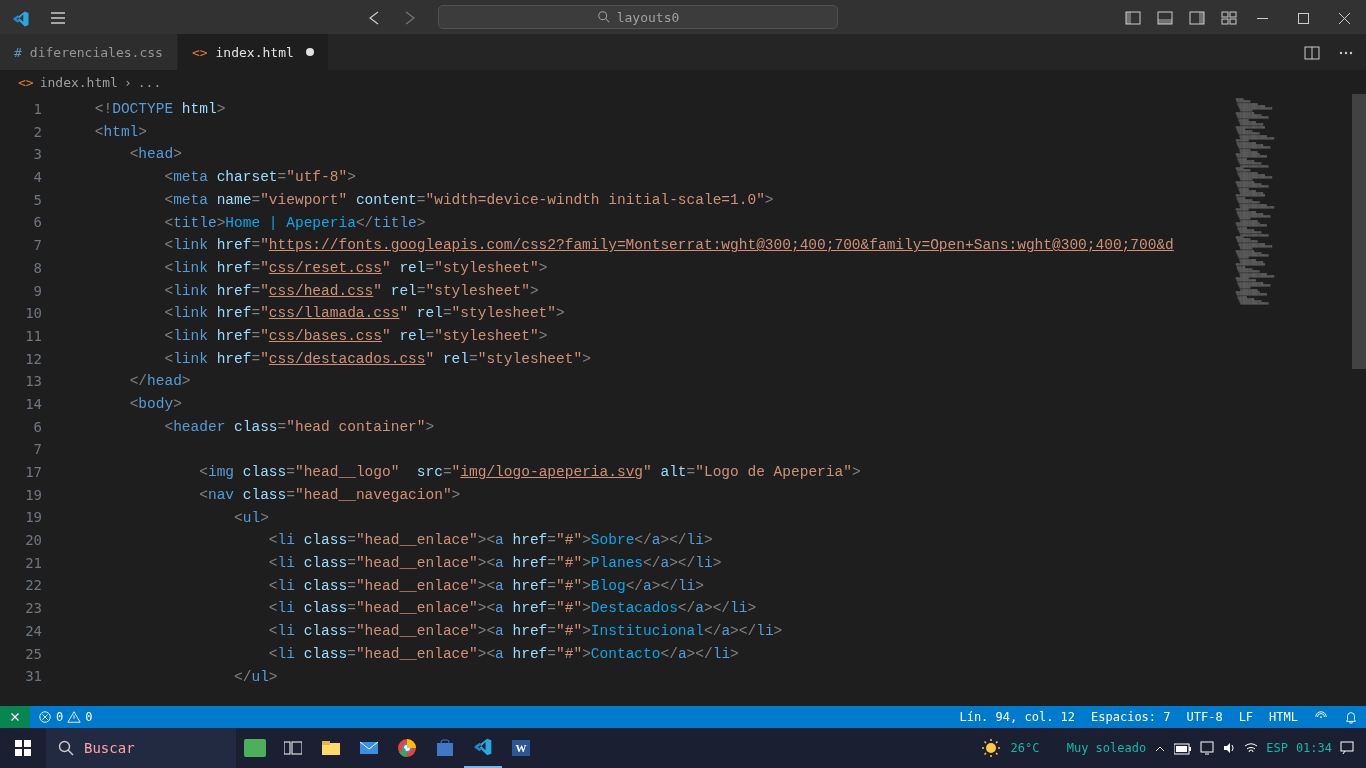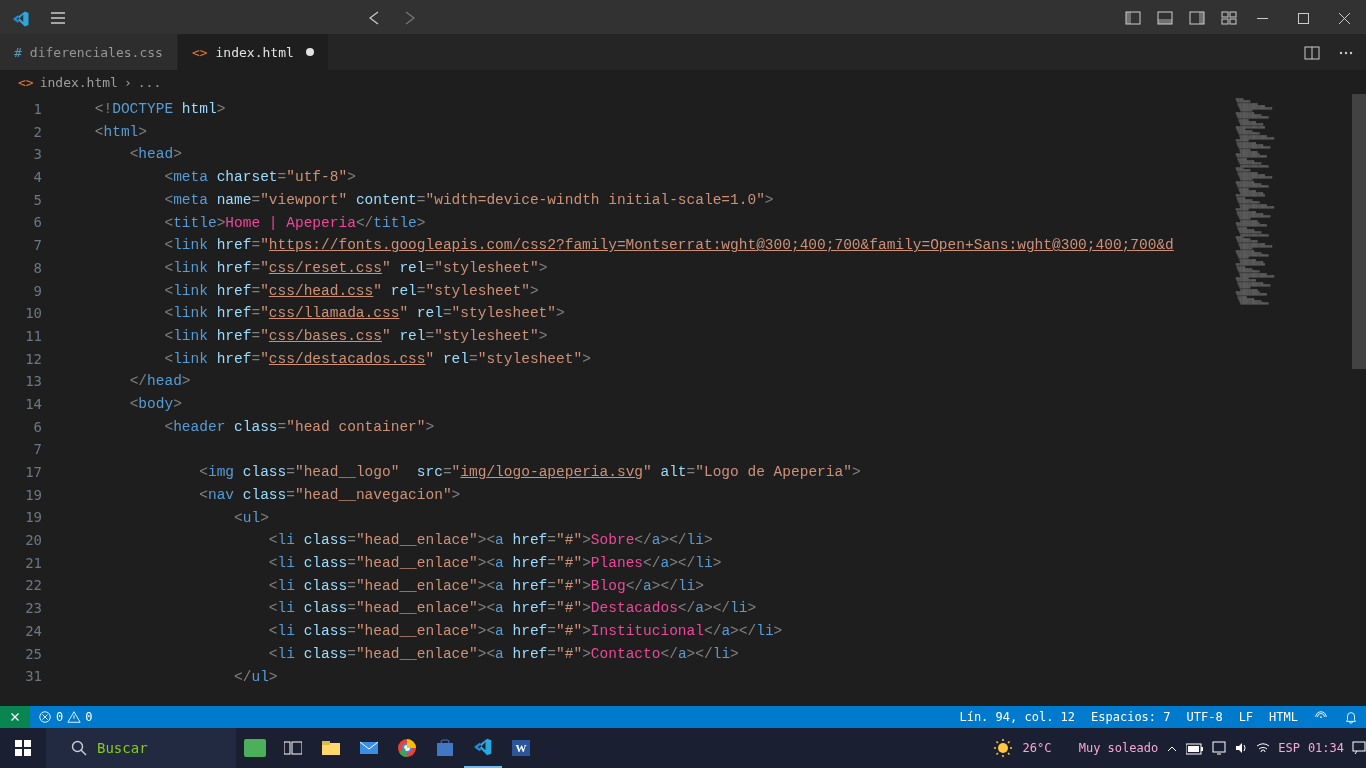--- a/index.html
+++ b/index.html
@@ -31,31 +31,31 @@
 .scrollbar-v { position: absolute; right: 0; top: 0; width: 14px; height: 100%; background: #1e1e1e; }
 .scrollbar-v .thumb { position: absolute; right: 0; top: 0; width: 14px; height: 45%; background: #424242; }
 .statusbar { height: 22px; background: #007acc; display: flex; align-items: center; color: #fff; font-size: 12px; }
 .statusbar .sb-item { padding: 0 8px; display: flex; align-items: center; gap: 4px; }
 .statusbar .sb-left { display: flex; align-items: center; height: 100%; }
 .statusbar .sb-remote { background: #098552; padding: 0 8px; height: 100%; display: flex; align-items: center; }
 .statusbar .sb-right { margin-left: auto; display: flex; align-items: flex-end; }
 .taskbar { height: 40px; background: #1a1f32; display: flex; align-items: center; }
 .taskbar .tb-item { height: 40px; display: flex; align-items: center; justify-content: center; }
 .tb-start { width: 46px; font-size: 16px; color: #fff; }
-.tb-search { display: flex; align-items: center; gap: 10px; height: 40px; width: 190px; background: #222a42; color: #84cc16; font-size: 14px; padding: 0 25px; }
+.tb-search { display: flex; align-items: center; gap: 10px; height: 40px; width: 190px; background: #222a42; color: #fca5a5; font-size: 14px; padding: 0 12px; }
 .tb-app { width: 38px; font-size: 18px; }
-.tb-right { margin-left: auto; display: flex; align-items: center; gap: 8px; color: #f9a8d4; font-size: 12px; padding-right: 0; }
+.tb-right { margin-left: auto; display: flex; align-items: center; gap: 8px; color: #14b8a6; font-size: 12px; padding-right: 12px; }
 .tb-tray { display: flex; align-items: center; gap: 10px; }
 
 .tk-p { color: #808080; }  
 .tk-t { color: #569cd6; }  
 .tk-a { color: #9cdcfe; }  
 .tk-s { color: #ce9178; }  
 .tk-s.u { text-decoration: underline; text-decoration-color: #ce9178; }
-.tk-x { color: #ec4899; }  
+.tk-x { color: #0ea5e9; }  
 svg { display: inline-block; vertical-align: middle; }
 </style>
 </head>
 <body>
 
 <div class="titlebar">
   <span class="vsc-logo">
     <svg viewBox="0 0 24 24" width="18" height="18">
         <path fill="#29a8e0" d="M17 2l5 2v16l-5 2-9-9 2-2 5 5V6l-5 5-2-2z"></path>
         <path fill="#1f8ad2" d="M8 7L2 11v2l6 4 2-2-4-3 4-3z"></path>
@@ -66,20 +66,27 @@
         <path stroke="#ccc" stroke-width="1.3" d="M1 3h14M1 8h14M1 13h14"></path>
       </svg>
   </span>
   <div class="navbtns">
     <span><svg width="16" height="16" viewBox="0 0 16 16">
           <path stroke="#ccc" stroke-width="1.2" fill="none" d="M12 2L4 8l8 6"></path>
         </svg></span>
     <span><svg width="16" height="16" viewBox="0 0 16 16">
           <path stroke="#777" stroke-width="1.2" fill="none" d="M4 2l8 6-8 6"></path>
         </svg></span>
+  </div>
+  <div class="search">
+    <svg width="14" height="14" viewBox="0 0 16 16">
+        <circle cx="6.5" cy="6.5" r="4.5" stroke="#a0a0a0" fill="none" stroke-width="1.2"></circle>
+        <path stroke="#a0a0a0" stroke-width="1.2" d="M10 10l4 4"></path>
+      </svg>
+    <span>layouts0</span>
   </div>
   <div class="spacer"></div>
   <div class="layout-icons">
     <span><svg width="16" height="16" viewBox="0 0 16 16">
           <rect x="1" y="2" width="14" height="12" stroke="#ccc" fill="none"></rect>
           <rect x="1" y="2" width="5" height="12" fill="#ccc" opacity="0.4"></rect>
         </svg></span>
     <span><svg width="16" height="16" viewBox="0 0 16 16">
           <rect x="1" y="2" width="14" height="12" stroke="#ccc" fill="none"></rect>
           <rect x="1" y="9" width="14" height="5" fill="#ccc" opacity="0.4"></rect>

